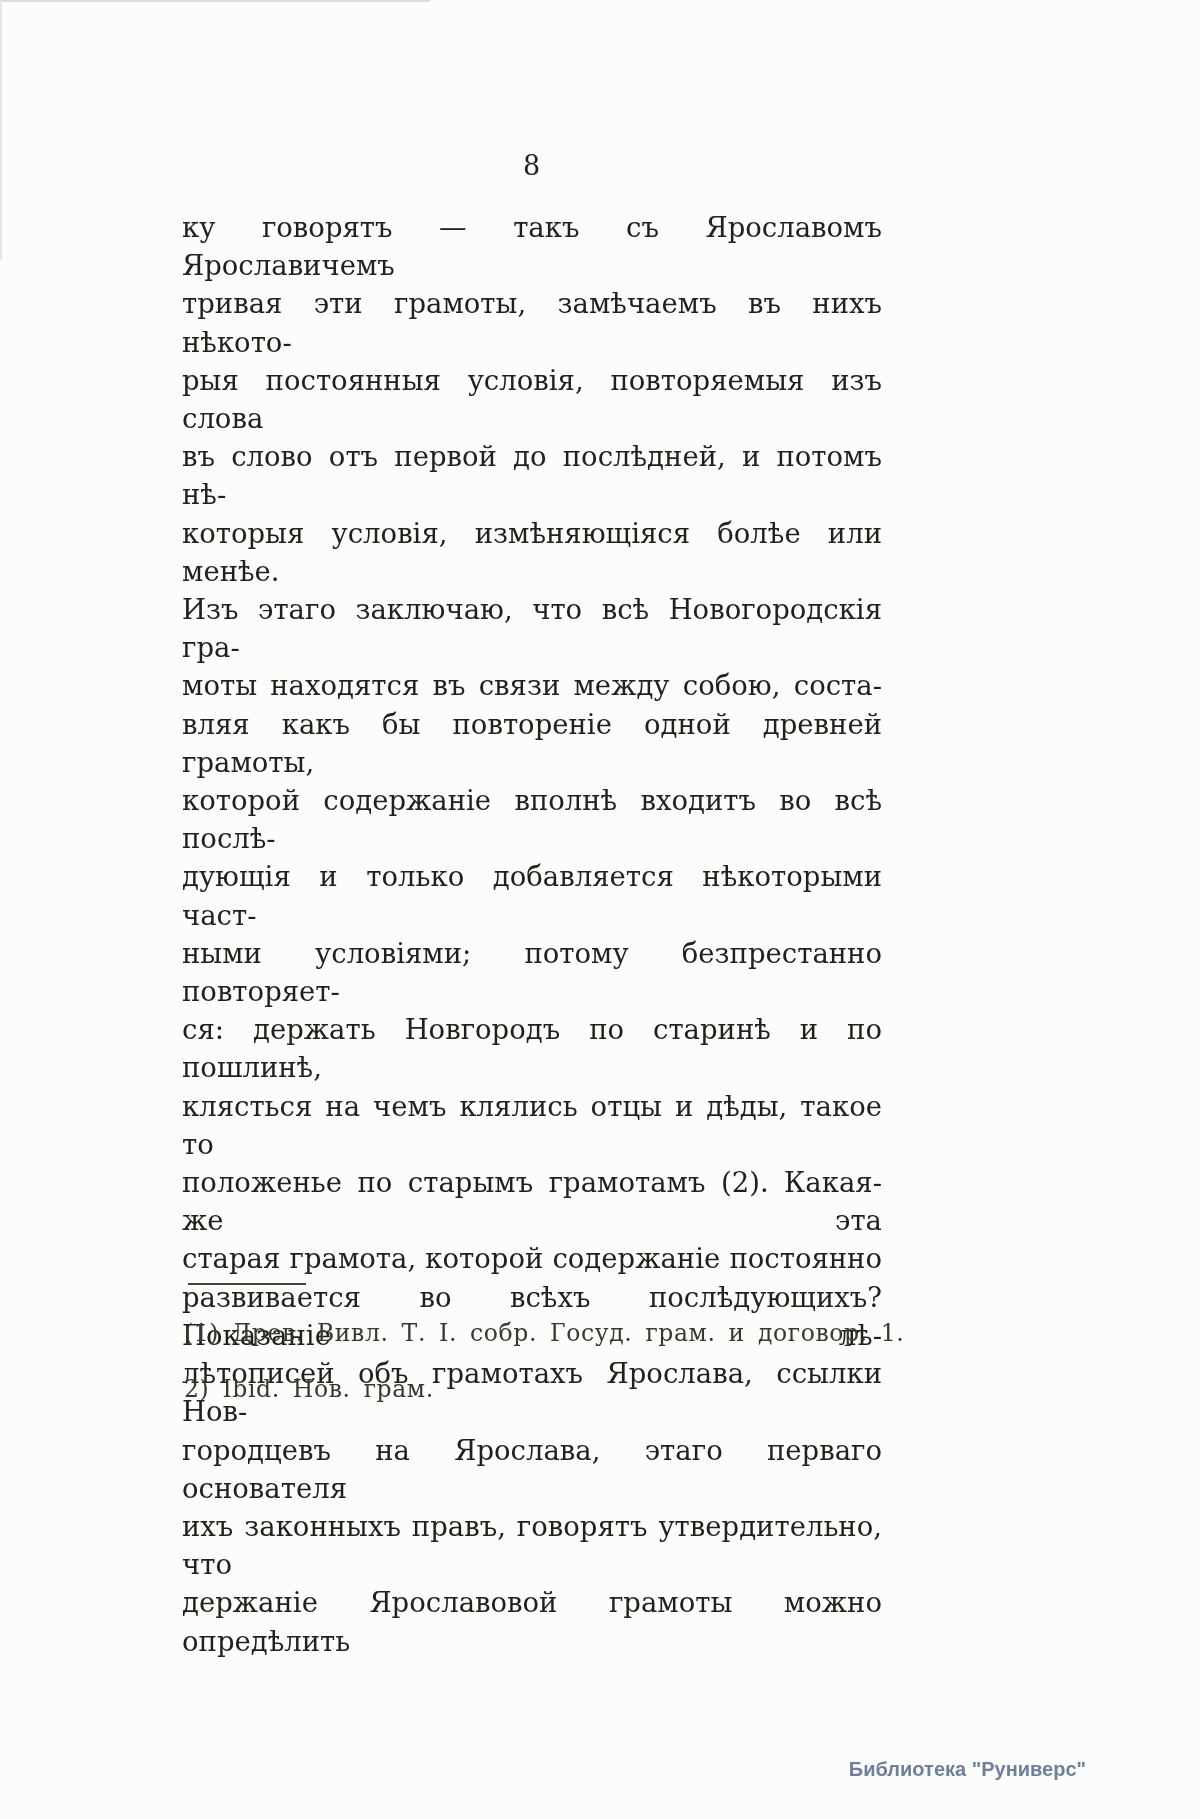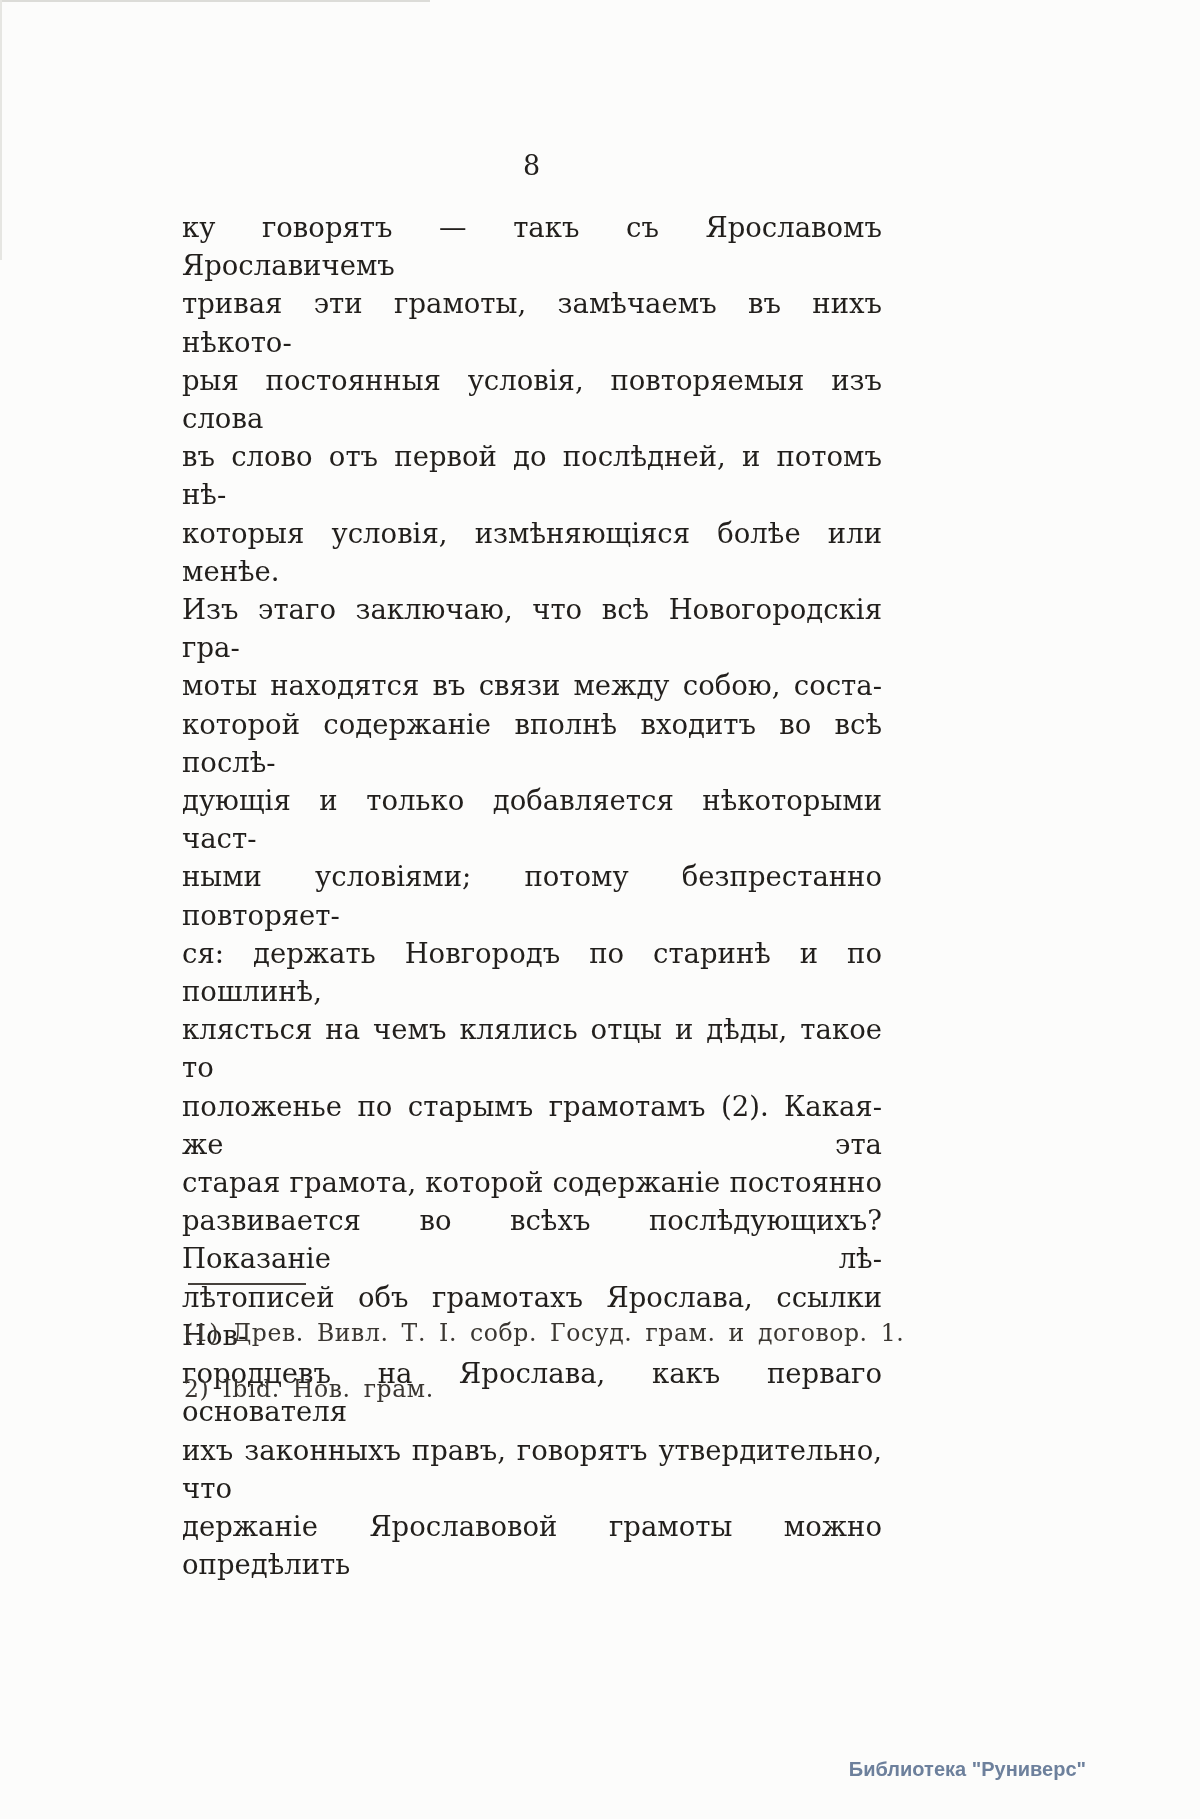--- a/index.html
+++ b/index.html
@@ -77,30 +77,31 @@
   <div class="page-number">8</div>
 
   <div class="body-text">
     <div class="line">ку говорятъ — такъ съ Ярославомъ Ярославичемъ</div>
     <div class="line">тривая эти грамоты, замѣчаемъ въ нихъ нѣкото-</div>
     <div class="line">рыя постоянныя условія, повторяемыя изъ слова</div>
     <div class="line">въ слово отъ первой до послѣдней, и потомъ нѣ-</div>
     <div class="line">которыя условія, измѣняющіяся болѣе или менѣе.</div>
     <div class="line">Изъ этаго заключаю, что всѣ Новогородскія гра-</div>
     <div class="line">моты находятся въ связи между собою, соста-</div>
+    <div class="line">вляя какъ бы повтореніе одной древней грамоты,</div>
     <div class="line">которой содержаніе вполнѣ входитъ во всѣ послѣ-</div>
     <div class="line">дующія и только добавляется нѣкоторыми част-</div>
     <div class="line">ными условіями; потому безпрестанно повторяет-</div>
     <div class="line">ся: держать Новгородъ по старинѣ и по пошлинѣ,</div>
     <div class="line">клясться на чемъ клялись отцы и дѣды, такое то</div>
     <div class="line"><span>положенье </span><span class="italic">по старымъ грамотамъ</span><span> (2). Какая-же эта</span></div>
     <div class="line">старая грамота, которой содержаніе постоянно</div>
     <div class="line">развивается во всѣхъ послѣдующихъ? Показаніе лѣ-</div>
     <div class="line">лѣтописей объ грамотахъ Ярослава, ссылки Нов-</div>
-    <div class="line">городцевъ на Ярослава, какъ перваго основателя</div>
+    <div class="line">городцевъ на Ярослава, этаго перваго основателя</div>
     <div class="line">ихъ законныхъ правъ, говорятъ утвердительно, что</div>
     <div class="line">держаніе Ярославовой грамоты можно опредѣлить</div>
 
   </div>
 
   <div class="footnote-rule"></div>
 
   <div class="footnotes">
     <div class="footnote">(1) Древ. Вивл. Т. I. собр. Госуд. грам. и договор. 1.</div>
     <div class="footnote">2) Ibid. Нов. грам.</div>

